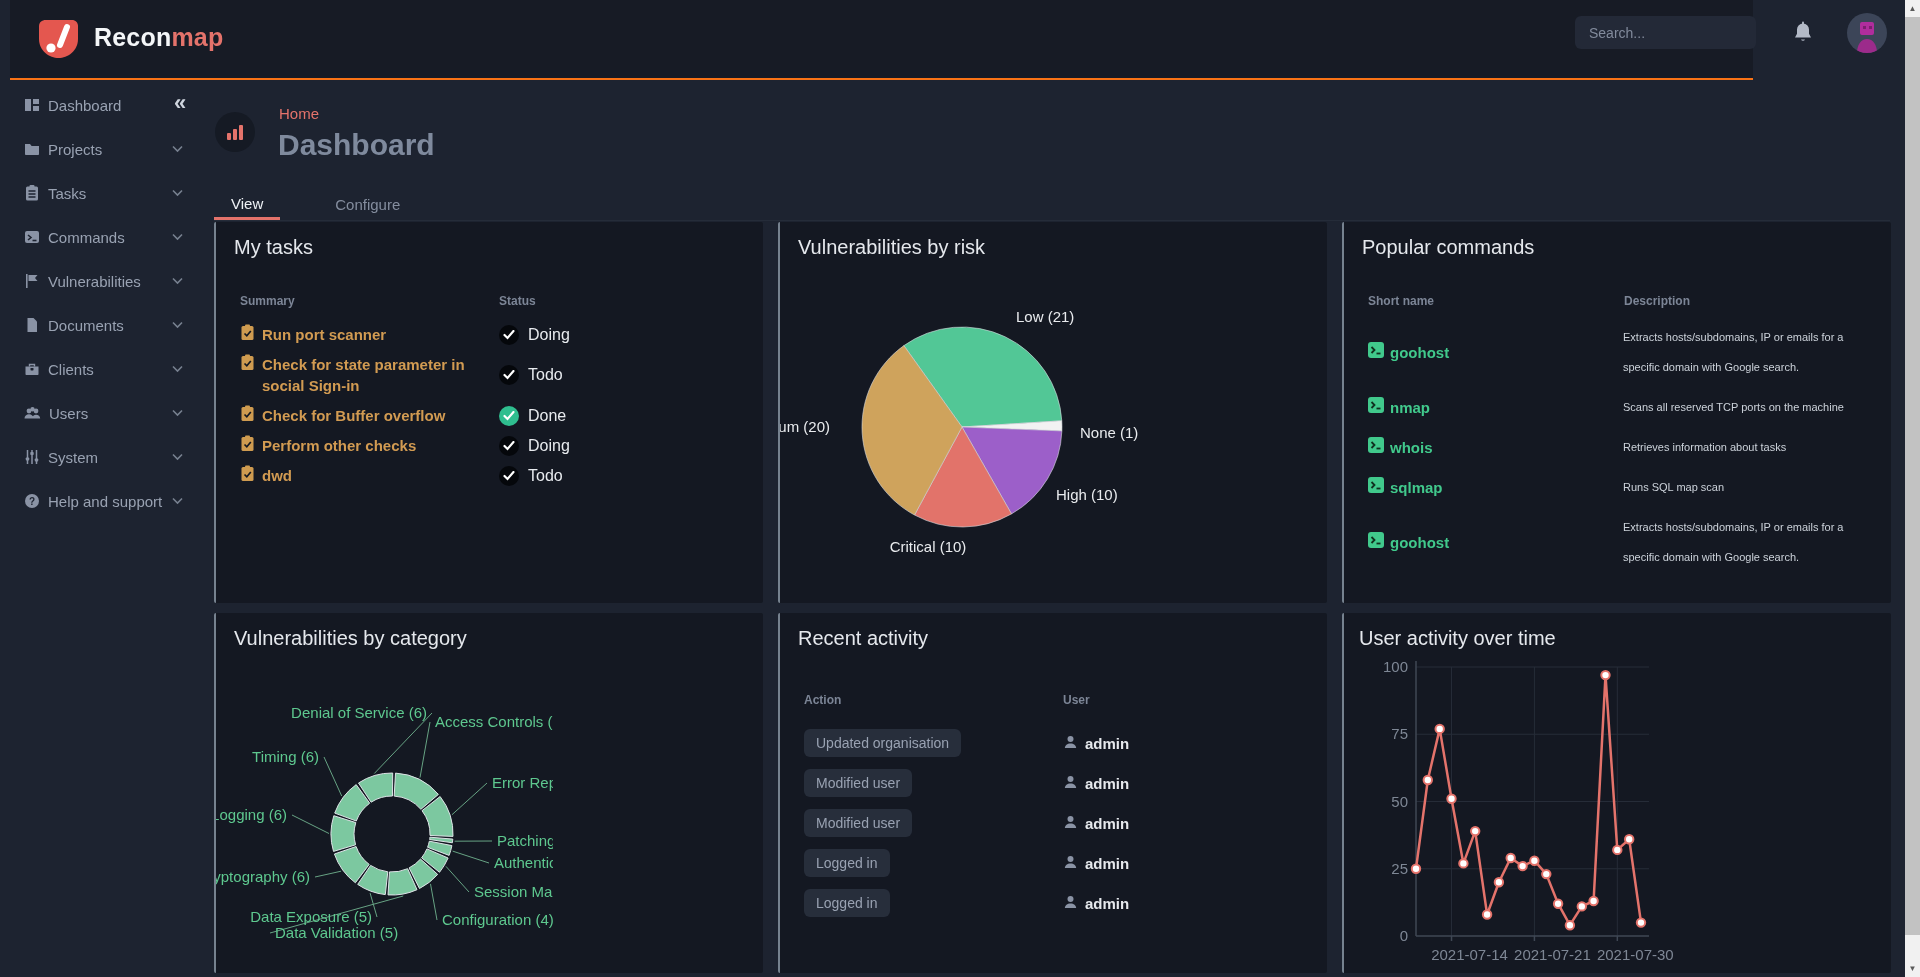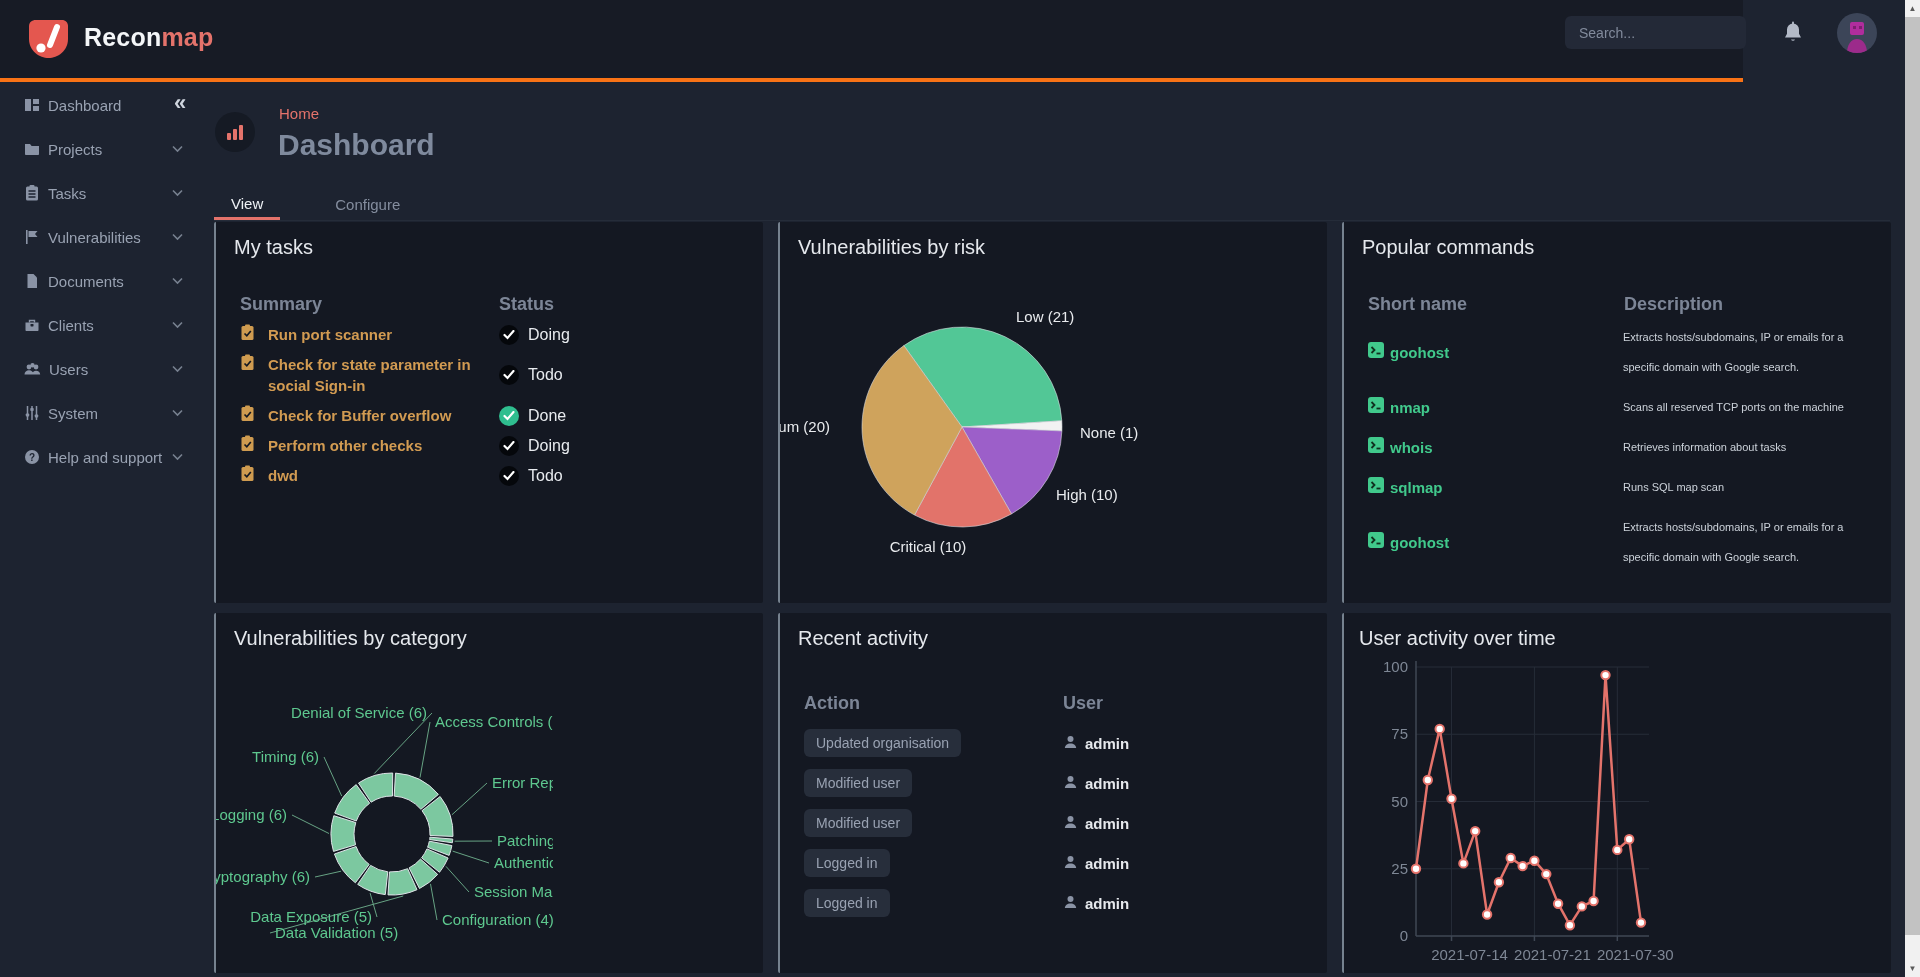--- a/index.html
+++ b/index.html
@@ -2,21 +2,21 @@
 <html><head>
 <meta charset="utf-8">
 <style>
   html,body{margin:0;padding:0;}
   body{
     width:1920px;height:977px;overflow:hidden;position:relative;
     background:#1d2330;font-family:"Liberation Sans",sans-serif;
     -webkit-font-smoothing:antialiased;
   }
   
-  .navbar{position:absolute;left:0;top:0;width:1743px;height:78px;background:#171b25;border-bottom:4px solid #f97316;}
+  .navbar{position:absolute;left:10px;top:0;width:1743px;height:78px;background:#171b25;border-bottom:2px solid #f97316;}
   .logo{position:absolute;left:29px;top:19px;width:40px;height:40px;}
   .brand{position:absolute;left:84px;top:23px;font-size:25px;font-weight:700;letter-spacing:.2px;}
   .brand .b1{color:#f4f6f8;} .brand .b2{color:#e4736b;}
   .search{position:absolute;left:1565px;top:16px;width:181px;height:33px;background:#232937;border:none;border-radius:6px;color:#cfd5df;font-size:14px;padding:0 14px;box-sizing:border-box;font-family:"Liberation Sans",sans-serif;outline:none;}
   .search::placeholder{color:#828b9c;}
   .bell{position:absolute;left:1781px;top:21px;}
   .avatar{position:absolute;left:1837px;top:13px;width:40px;height:40px;border-radius:50%;background:#3c4558;overflow:hidden;}
   
   .side{position:absolute;left:0;top:78px;width:213px;padding-top:5px;}
   .sitem{height:44px;display:flex;align-items:center;padding-left:24px;position:relative;color:#99a2b2;font-size:15px;cursor:pointer;}
@@ -30,25 +30,25 @@
   .ptitle{position:absolute;left:278px;top:128px;font-size:30px;font-weight:700;color:#7f8a9d;}
   
   .tabs{position:absolute;left:214px;top:189px;width:1676px;height:31px;border-bottom:1px solid #252c39;display:flex;box-sizing:content-box;gap:20px;}
   .tab{font-size:15px;height:31px;display:flex;align-items:center;padding:0 17px;color:#848d9e;cursor:pointer;box-sizing:border-box;}
   .tab.active{color:#eef1f5;border-bottom:3px solid #e4736b;}
   .tab.cfg{margin-left:18px;}
   
   .card{position:absolute;width:549px;height:381px;background:#141822;border-left:2px solid #76828f;border-radius:2px;box-sizing:border-box;}
   #card-category,#card-activity,#card-useractivity{top:613px;height:360px;}
   .ctitle{position:absolute;left:18px;top:14px;font-size:20px;color:#e5e8ed;font-weight:400;}
-  .th{position:absolute;font-size:18px;font-weight:700;color:#7c8596;}
+  .th{position:absolute;font-size:12px;font-weight:700;color:#7c8596;}
   
   .tlist{position:absolute;left:24px;top:102px;right:18px;display:flex;flex-direction:column;gap:9px;}
   .trow{display:flex;align-items:center;}
-  .cell-sum{width:259px;display:flex;gap:13px;align-items:flex-start;box-sizing:border-box;padding-right:14px;}
+  .cell-sum{width:259px;display:flex;gap:7px;align-items:flex-start;box-sizing:border-box;padding-right:14px;}
   .tasklink{color:#d29b52;font-weight:700;font-size:15px;line-height:21px;cursor:pointer;}
   .cell-status{display:flex;gap:9px;align-items:center;color:#e8ebef;font-size:16px;}
   .scheck{width:20px;height:20px;border-radius:50%;background:#05070b;display:flex;align-items:center;justify-content:center;flex:none;}
   .scheck.done{background:#2fbe8f;}
   
   .clist{position:absolute;left:24px;top:100px;right:24px;display:flex;flex-direction:column;gap:10px;}
   .crow{display:flex;align-items:center;}
   .cell-name{width:256px;display:flex;gap:6px;align-items:center;}
   .cmdlink{color:#41c98c;font-weight:700;font-size:15px;cursor:pointer;}
   .cell-desc{width:245px;font-size:11px;line-height:30px;color:#ccd2da;}
@@ -121,20 +121,35 @@
   </div>
   <div class="sitem">
     <span class="ic">
         <svg width="16" height="16" viewBox="0 0 16 16">
           <rect x="2" y="1.5" width="12" height="14" rx="1.5" fill="#8a93a5"></rect>
           <rect x="5.5" y="0" width="5" height="3" rx="1" fill="#8a93a5"></rect>
           <path d="M4.5 6h7M4.5 9h7M4.5 12h7" stroke="#1d2330" stroke-width="1.3"></path>
         </svg>
       </span>
     <span>Tasks</span>
+    <span class="chev">
+        <svg width="11" height="7" viewBox="0 0 11 7">
+          <path d="M1 1l4.5 4.5L10 1" stroke="#77808f" stroke-width="1.6" fill="none"></path>
+        </svg>
+      </span>
+  </div>
+  <div class="sitem">
+    <span class="ic">
+        <svg width="16" height="16" viewBox="0 0 16 16">
+          <rect x="1" y="2" width="14" height="12" rx="2" fill="#8a93a5"></rect>
+          <path d="M4 6l3 2.5L4 11" stroke="#1d2330" stroke-width="1.6" fill="none"></path>
+          <path d="M8.5 11.5h4" stroke="#1d2330" stroke-width="1.6"></path>
+        </svg>
+      </span>
+    <span>Commands</span>
     <span class="chev">
         <svg width="11" height="7" viewBox="0 0 11 7">
           <path d="M1 1l4.5 4.5L10 1" stroke="#77808f" stroke-width="1.6" fill="none"></path>
         </svg>
       </span>
   </div>
   <div class="sitem">
     <span class="ic">
         <svg width="16" height="16" viewBox="0 0 16 16" fill="#8a93a5">
           <path d="M2 1h1.6v14H2z"></path>

